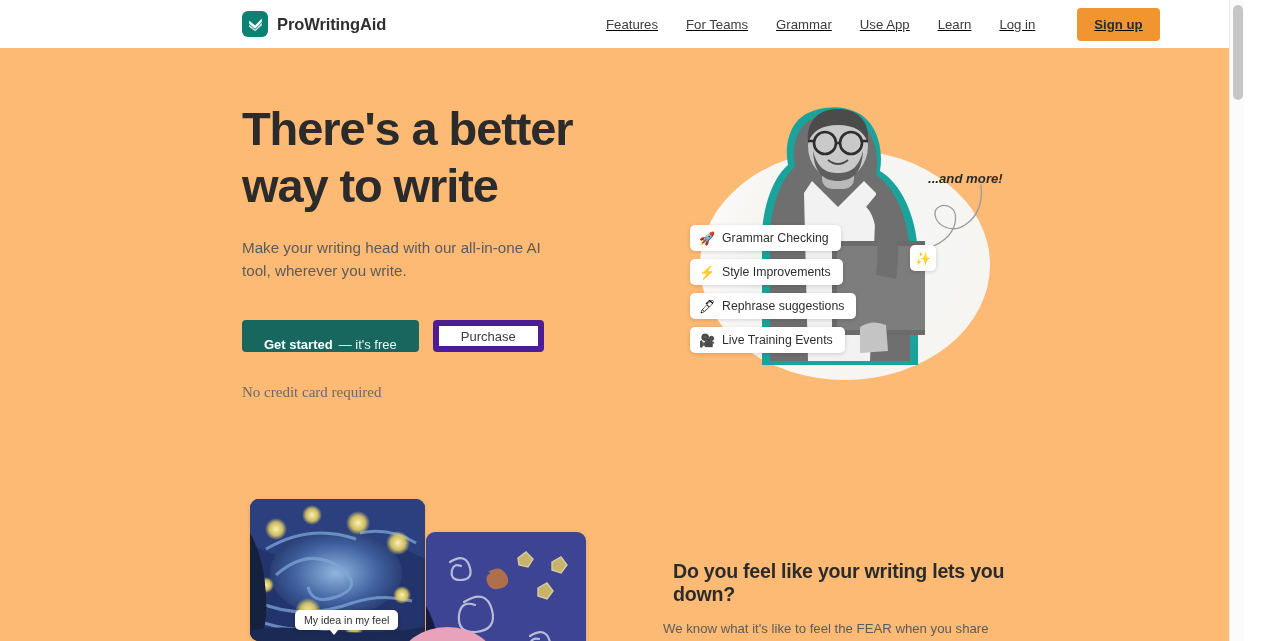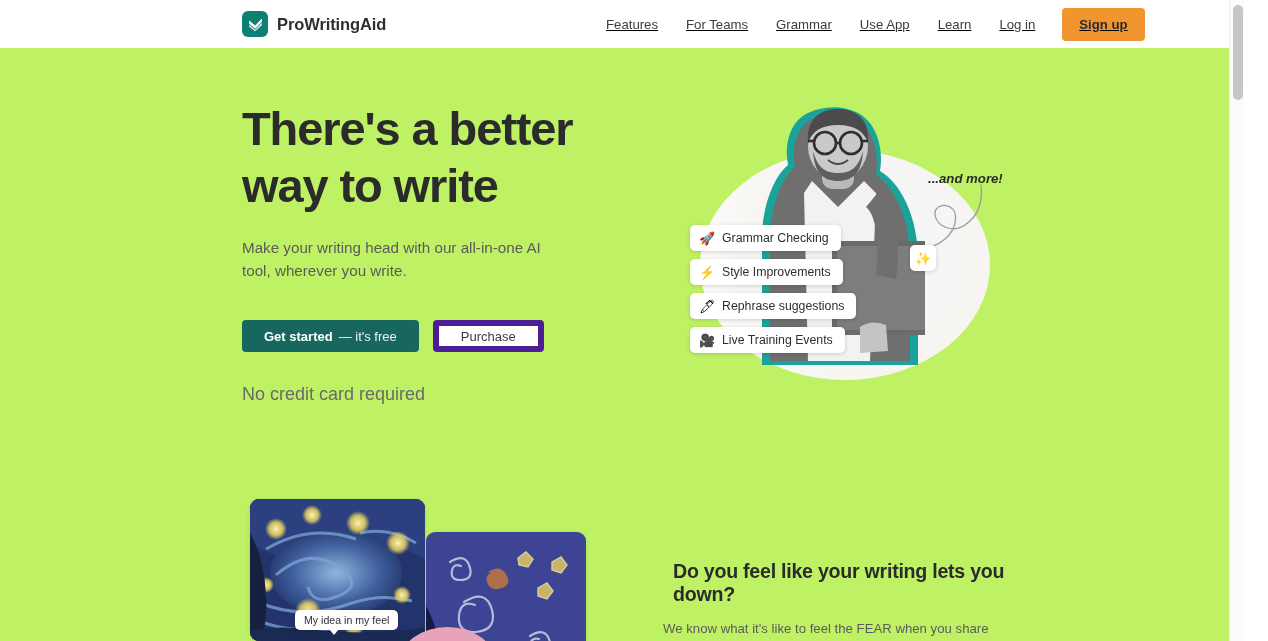--- a/index.html
+++ b/index.html
@@ -5,21 +5,21 @@
   * { box-sizing: border-box; margin: 0; padding: 0; }
   html, body {
     width: 1268px; height: 641px;
     overflow: hidden;
     background: #ffffff;
     font-family: "Liberation Sans", sans-serif;
   }
   .page {
     position: relative;
     width: 1244px; height: 641px;
-    background: #bef264;
+    background: #fdba74;
     overflow: hidden;
   }
 
   
   .scrollbar-track {
     position: absolute; top: 0; right: 0;
     width: 15px; height: 641px;
     background: #fbfbfb;
     border-left: 1px solid #ececec;
   }
@@ -55,21 +55,21 @@
   .nav {
     position: absolute; left: 600px; top: 0;
     height: 48px; display: flex; align-items: center; gap: 0; text-decoration: underline;
   }
   .nav-link {
     font-size: 13.2px; color: #3c3c3c; text-decoration: none;
     padding: 0 14px; white-space: nowrap;
   }
   .nav-link:first-child { padding-left: 6px; }
   .signup-btn {
-    margin-left: 13px;
+    margin-left: 28px;
     background: #f0952f; color: #2b2b2b;
     font-size: 13.2px; font-weight: 700;
     border: none; border-radius: 4px;
     padding: 9px 17px; cursor: pointer;
     white-space: nowrap;
     font-family: "Liberation Sans", sans-serif;
   }
 
   
   .hero-copy { position: absolute; left: 242px; top: 100px; width: 400px; }
@@ -81,32 +81,32 @@
     margin-top: 22px;
     font-size: 15.2px; line-height: 23px; color: #5b5b5b;
     width: 330px;
   }
   .cta-row { margin-top: 38px; display: flex; align-items: stretch; gap: 14px; }
   .btn-primary {
     background: #18675f; color: #ffffff;
     border: none; border-radius: 4px;
     padding: 0 22px; height: 32px;
     font-size: 13px; font-weight: 700; cursor: pointer;
-    display: flex; align-items: center; gap: 6px;
+    display: flex; align-items: flex-end; gap: 6px;
     font-family: "Liberation Sans", sans-serif;
   }
   .btn-primary .free { font-weight: 400; font-size: 13px; opacity: .92; }
   .btn-outline {
     background: #ffffff; color: #3c3c3c;
     border: 6px solid #4c1d95; border-radius: 4px;
     padding: 0 22px; height: 32px;
     font-size: 13px; cursor: pointer;
     font-family: "Liberation Sans", sans-serif;
   }
-  .no-cc { margin-top: 32px; font-size: 18px; color: #6a6a6a; }
+  .no-cc { margin-top: 32px; font-size: 15px; color: #6a6a6a; font-family: Liberation Serif, serif; }
 
   
   .hero-art {
     position: absolute; left: 645px; top: 95px;
     width: 400px; height: 300px;
   }
   .art-blob {
     position: absolute; left: 55px; top: 55px;
     width: 290px; height: 230px; border-radius: 50%;
     background: radial-gradient(circle at 60% 45%, #f3f7f7 0%, #f7f5f2 55%, #ffffff 100%);

